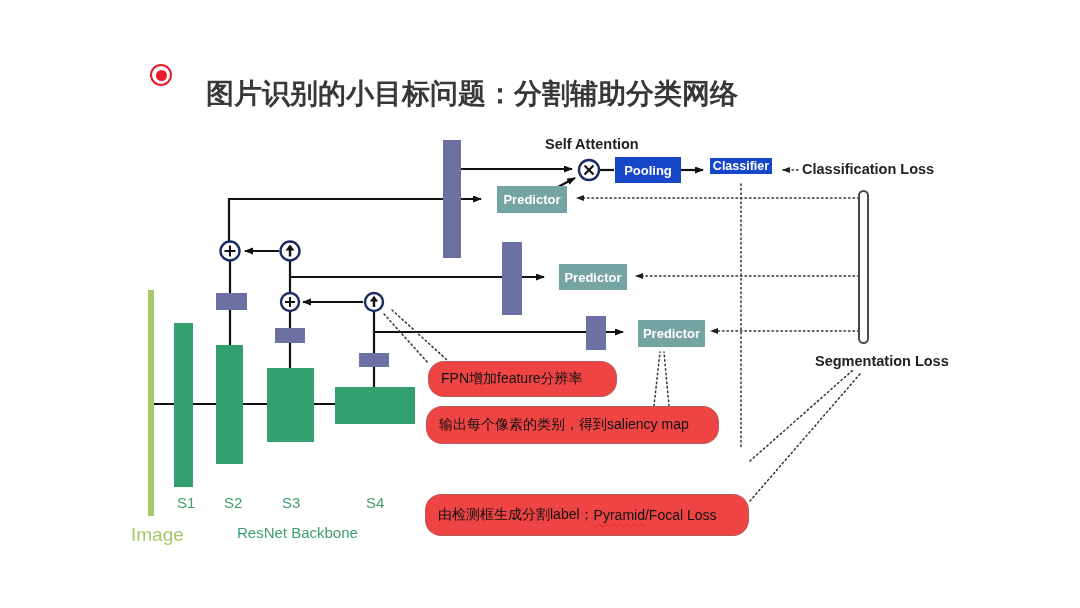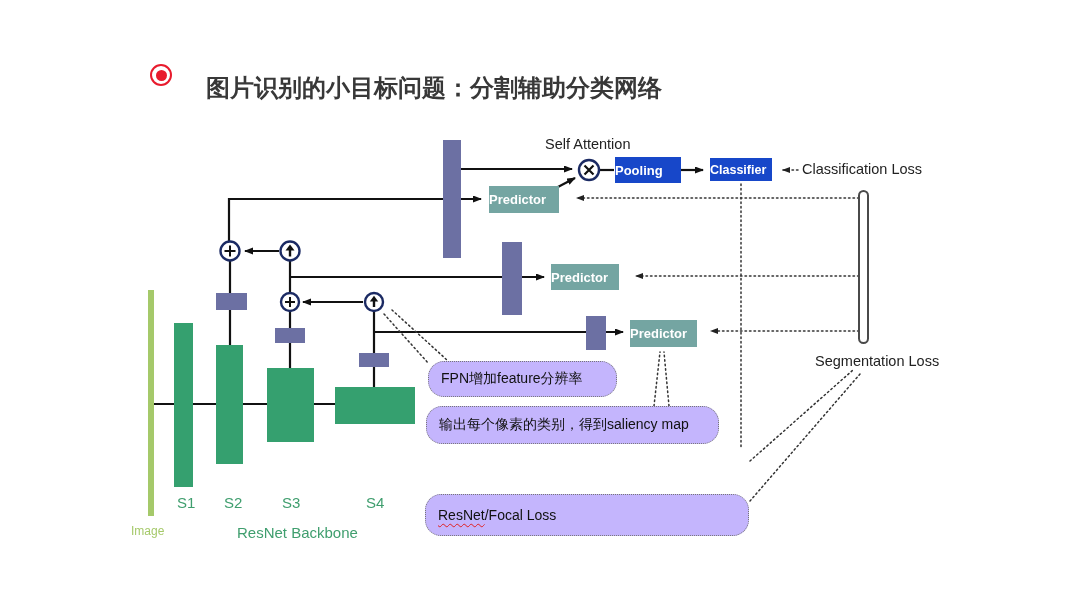--- a/index.html
+++ b/index.html
@@ -9,40 +9,40 @@
     --line:#111111; --dotted:#3c3c3c; --circle_stroke:#1b2a63; --misspell:#e02020;
   }
   html,body{margin:0;padding:0;background:#fff;}
   .slide{position:relative;width:1080px;height:608px;background:#ffffff;overflow:hidden;
          font-family:"Liberation Sans", sans-serif;}
   
   .bullet{position:absolute;left:150px;top:64px;width:22px;height:22px;border:2px solid var(--accent_red);
           border-radius:50%;box-sizing:border-box;}
   .bullet-dot{position:absolute;left:50%;top:50%;width:11px;height:11px;margin:-5.5px 0 0 -5.5px;
           background:var(--accent_red);border-radius:50%;}
-  .title{position:absolute;left:206px;top:56px;font-size:24px;font-weight:bold;color:var(--title_text);
+  .title{position:absolute;left:206px;top:56px;font-size:28px;font-weight:bold;color:var(--title_text);
          letter-spacing:0px;white-space:nowrap;}
   
   svg.wires{position:absolute;left:0;top:0;z-index:1;}
   
   .bar{position:absolute;z-index:2;}
   .purple{background:var(--purple_bar);}
   .green{background:var(--green_bar);}
   .lightgreen{background:var(--light_green);}
-  .nodebox{position:absolute;z-index:2;display:flex;align-items:center;justify-content:flex-start;
+  .nodebox{position:absolute;z-index:2;display:flex;align-items:center;justify-content:center;
            color:#fff;font-weight:bold;font-size:13px;}
-  .teal{background:var(--teal_box);}
+  .teal{background:var(--teal_box);margin-left:8px;}
   .blue{background:var(--blue_box);}
   .lbl{position:absolute;z-index:2;white-space:nowrap;}
-  .lbl-dark{color:#222;font-size:14.5px;}
+  .lbl-dark{color:#222;font-size:14.5px;font-weight:bold;}
   .lbl-fpn{color:var(--fpn_label);font-size:14.5px;}
   .lbl-stage{color:var(--stage_label);font-size:15px;}
-  .lbl-image{color:var(--light_green);font-size:12px;}
+  .lbl-image{color:var(--light_green);font-size:19px;}
   
-  .bubble{position:absolute;z-index:2;border:1.4px dotted #777;border-radius:16px;background:#c4b5fd;
+  .bubble{position:absolute;z-index:2;border:1.4px dotted #777;border-radius:16px;background:#ef4444;
           display:flex;align-items:center;padding:0 12px;box-sizing:border-box;
           font-size:14px;color:#111;white-space:nowrap;}
   .squiggle{text-decoration:underline;text-decoration-style:wavy;text-decoration-color:var(--misspell);
             text-decoration-thickness:1px;text-underline-offset:3px;}
 </style>
 </head>
 <body>
 
 <div class="slide">
 
@@ -138,38 +138,39 @@
     </div>
   <div class="nodebox teal" style="left:551px;top:264px;width:68px;height:26px;">
       <span>Predictor</span>
     </div>
   <div class="nodebox teal" style="left:630px;top:320px;width:67px;height:27px;">
       <span>Predictor</span>
     </div>
   <div class="nodebox blue" style="left:615px;top:157px;width:66px;height:26px;">
       <span>Pooling</span>
     </div>
-  <div class="nodebox blue" style="left:710px;top:158px;width:62px;height:23px;font-size:12.5px;">
+  <div class="nodebox blue" style="left:710px;top:158px;width:62px;height:16px;font-size:12.5px;">
       <span>Classifier</span>
     </div>
 
   <span class="lbl lbl-dark" style="left:545px;top:136px;">Self Attention</span>
   <span class="lbl lbl-dark" style="left:802px;top:161px;">Classification Loss</span>
   <span class="lbl lbl-dark" style="left:799px;top:353px;margin-left:16px;">Segmentation Loss</span>
   <span class="lbl lbl-stage" style="left:177px;top:494px;text-align:center;">S1</span>
   <span class="lbl lbl-stage" style="left:224px;top:494px;">S2</span>
   <span class="lbl lbl-stage" style="left:282px;top:494px;">S3</span>
   <span class="lbl lbl-stage" style="left:366px;top:494px;">S4</span>
   <span class="lbl lbl-image" style="left:131px;top:524px;">Image</span>
   <span class="lbl lbl-stage" style="left:237px;top:524px;">ResNet Backbone</span>
 
   <div class="bubble" style="left:428px;top:361px;width:189px;height:36px;">
     <span>FPN增加feature分辨率</span>
   </div>
   <div class="bubble" style="left:426px;top:406px;width:293px;height:38px;text-align:right;">
     <span>输出每个像素的类别，得到saliency map</span>
   </div>
   <div class="bubble" style="left:425px;top:494px;width:324px;height:42px;">
-      <span class="squiggle">ResNet</span>
+    <span>由检测框生成分割label；</span>
+      <span class="squiggle">Pyramid</span>
       <span>/Focal Loss</span>
   </div>
 
 </div>
 
 </body></html>

